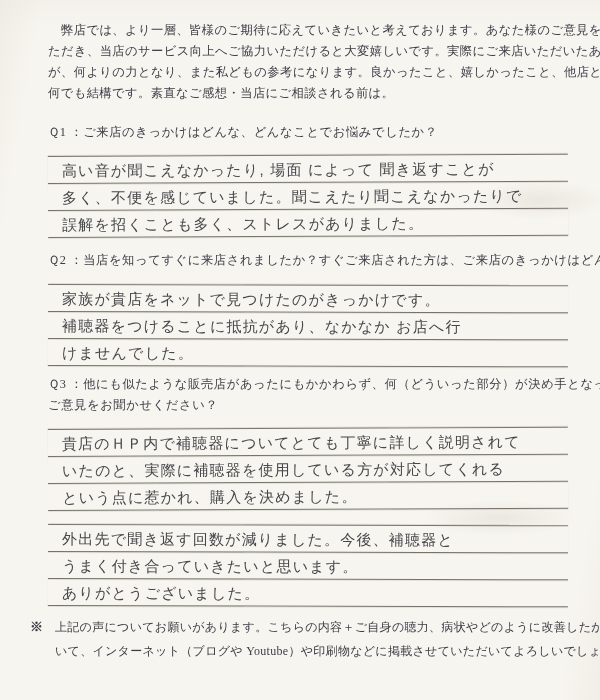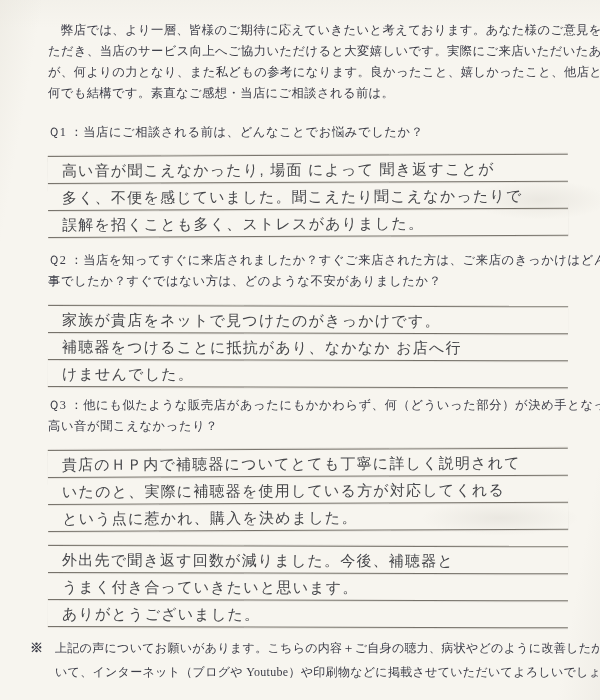--- a/index.html
+++ b/index.html
@@ -73,45 +73,44 @@
 
   <div class="intro">
     <div class="intro-line">弊店では、より一層、皆様のご期待に応えていきたいと考えております。あなた様のご意見をお聞かせい</div>
     <div class="intro-line">ただき、当店のサービス向上へご協力いただけると大変嬉しいです。実際にご来店いただいたあなた様の声</div>
     <div class="intro-line">が、何よりの力となり、また私どもの参考になります。良かったこと、嬉しかったこと、他店との違いなど、</div>
     <div class="intro-line">何でも結構です。素直なご感想・当店にご相談される前は。</div>
   </div>
 
   <div class="q-block q1">
     <div class="q-lines">
-      <div class="q-line">Ｑ1 ：当店にご相談される前は、どんなことでお悩みでしたか？</div>
+      <div class="q-line">Ｑ1 ：ご来店のきっかけはどんな、どんなことでお悩みでしたか？</div>
     </div>
     <div class="answer tilt-a">
       <div class="a-row">高い音が聞こえなかったり, 場面 によって 聞き返すことが</div>
       <div class="a-row">多く、不便を感じていました。聞こえたり聞こえなかったりで</div>
       <div class="a-row">誤解を招くことも多く、ストレスがありました。</div>
     </div>
   </div>
 
   <div class="q-block q2">
     <div class="q-lines">
       <div class="q-line">Ｑ2 ：当店を知ってすぐに来店されましたか？すぐご来店された方は、ご来店のきっかけはどんな</div>
-      <div class="q-line">事でしたか？すぐではない方は、どのような不安がありましたか？</div>
     </div>
     <div class="answer tilt-b">
       <div class="a-row">家族が貴店をネットで見つけたのがきっかけです。</div>
       <div class="a-row">補聴器をつけることに抵抗があり、なかなか お店へ行</div>
       <div class="a-row">けませんでした。</div>
     </div>
   </div>
 
   <div class="q-block q3">
     <div class="q-lines">
       <div class="q-line">Ｑ3 ：他にも似たような販売店があったにもかかわらず、何（どういった部分）が決め手となって</div>
-      <div class="q-line">高い音が聞こえなかったり？</div>
+      <div class="q-line">ご意見をお聞かせください？</div>
     </div>
     <div class="answer tilt-a">
       <div class="a-row">貴店のＨＰ内で補聴器についてとても丁寧に詳しく説明されて</div>
       <div class="a-row">いたのと、実際に補聴器を使用している方が対応してくれる</div>
       <div class="a-row">という点に惹かれ、購入を決めました。</div>
     </div>
   </div>
 
   <div class="q-block q4">
     <div class="answer tilt-b">

